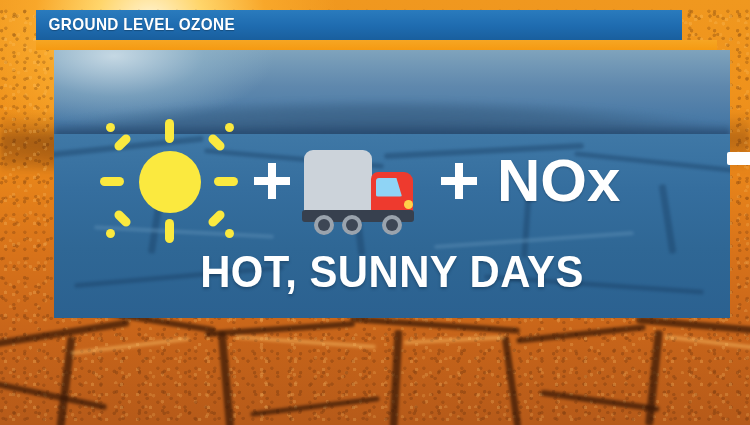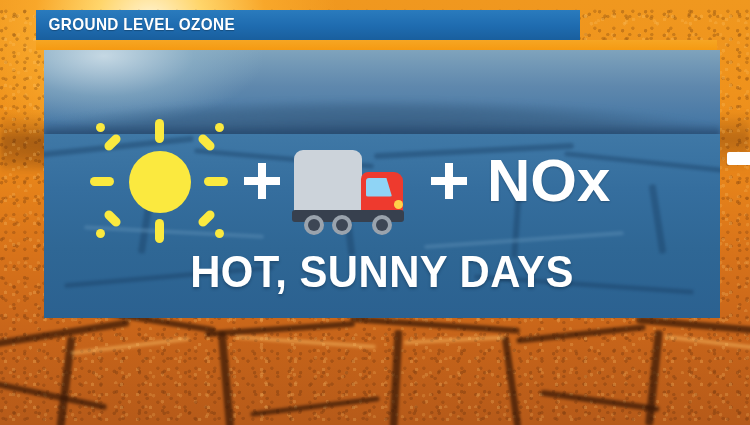--- a/index.html
+++ b/index.html
@@ -39,40 +39,40 @@
       radial-gradient(circle at 63% 92%, rgba(80,36,8,.45) 0 1.4px, transparent 2px),
       radial-gradient(circle at 86% 96%, rgba(255,206,120,.4) 0 1.5px, transparent 2px);
     background-size:23px 19px,29px 23px,19px 17px,31px 25px,25px 21px,27px 19px,21px 23px,33px 27px,24px 20px,28px 22px,22px 18px,30px 24px;
   }
   
   .crack{position:absolute;background:rgba(52,22,5,.72);filter:blur(1.6px);border-radius:3px;}
   .crack.hl{background:rgba(255,198,108,.45);filter:blur(1.8px);}
 
   
   .title-banner{
-    position:absolute;left:36px;top:10px;width:544px;height:30px;
+    position:absolute;left:36px;top:10px;width:646px;height:30px;
     background:linear-gradient(180deg,#2a7bbd 0%,#1f6cb0 52%,#195f9e 100%);
     display:flex;align-items:center;
   }
   .title-text{
     color:#ffffff;font-size:17px;font-weight:bold;letter-spacing:.4px;
     padding-left:14px;white-space:nowrap;
     font-family:"Liberation Sans",sans-serif;
     transform:scaleX(.9);transform-origin:left center;
     text-shadow:0 1px 1px rgba(0,0,0,.25);
   }
   
   .banner-rule{
     position:absolute;left:36px;top:40px;width:681px;height:10px;
     background:linear-gradient(180deg,#f6a623 0%,#f59a12 100%);
   }
 
   
   .panel{
-    position:absolute;left:44px;top:50px;width:676px;height:268px;overflow:hidden;
+    position:absolute;left:54px;top:50px;width:676px;height:268px;overflow:hidden;
   }
   .panel-sky{
     position:absolute;left:0;top:0;width:100%;height:86px;
     background:
       radial-gradient(ellipse 200px 90px at 60px 6px, rgba(210,226,235,.85) 0%, rgba(150,185,205,.5) 45%, rgba(90,135,170,0) 80%),
       linear-gradient(180deg,#7fa3bc 0%, #5f88ad 42%, #4a7aa6 78%, #3f6f9c 100%);
   }
   .panel-mount{
     position:absolute;left:-10px;top:34px;width:700px;height:60px;
     background:radial-gradient(ellipse 430px 46px at 340px 52px, rgba(52,86,120,.85) 0%, rgba(56,92,126,.55) 58%, rgba(60,96,130,0) 82%);

